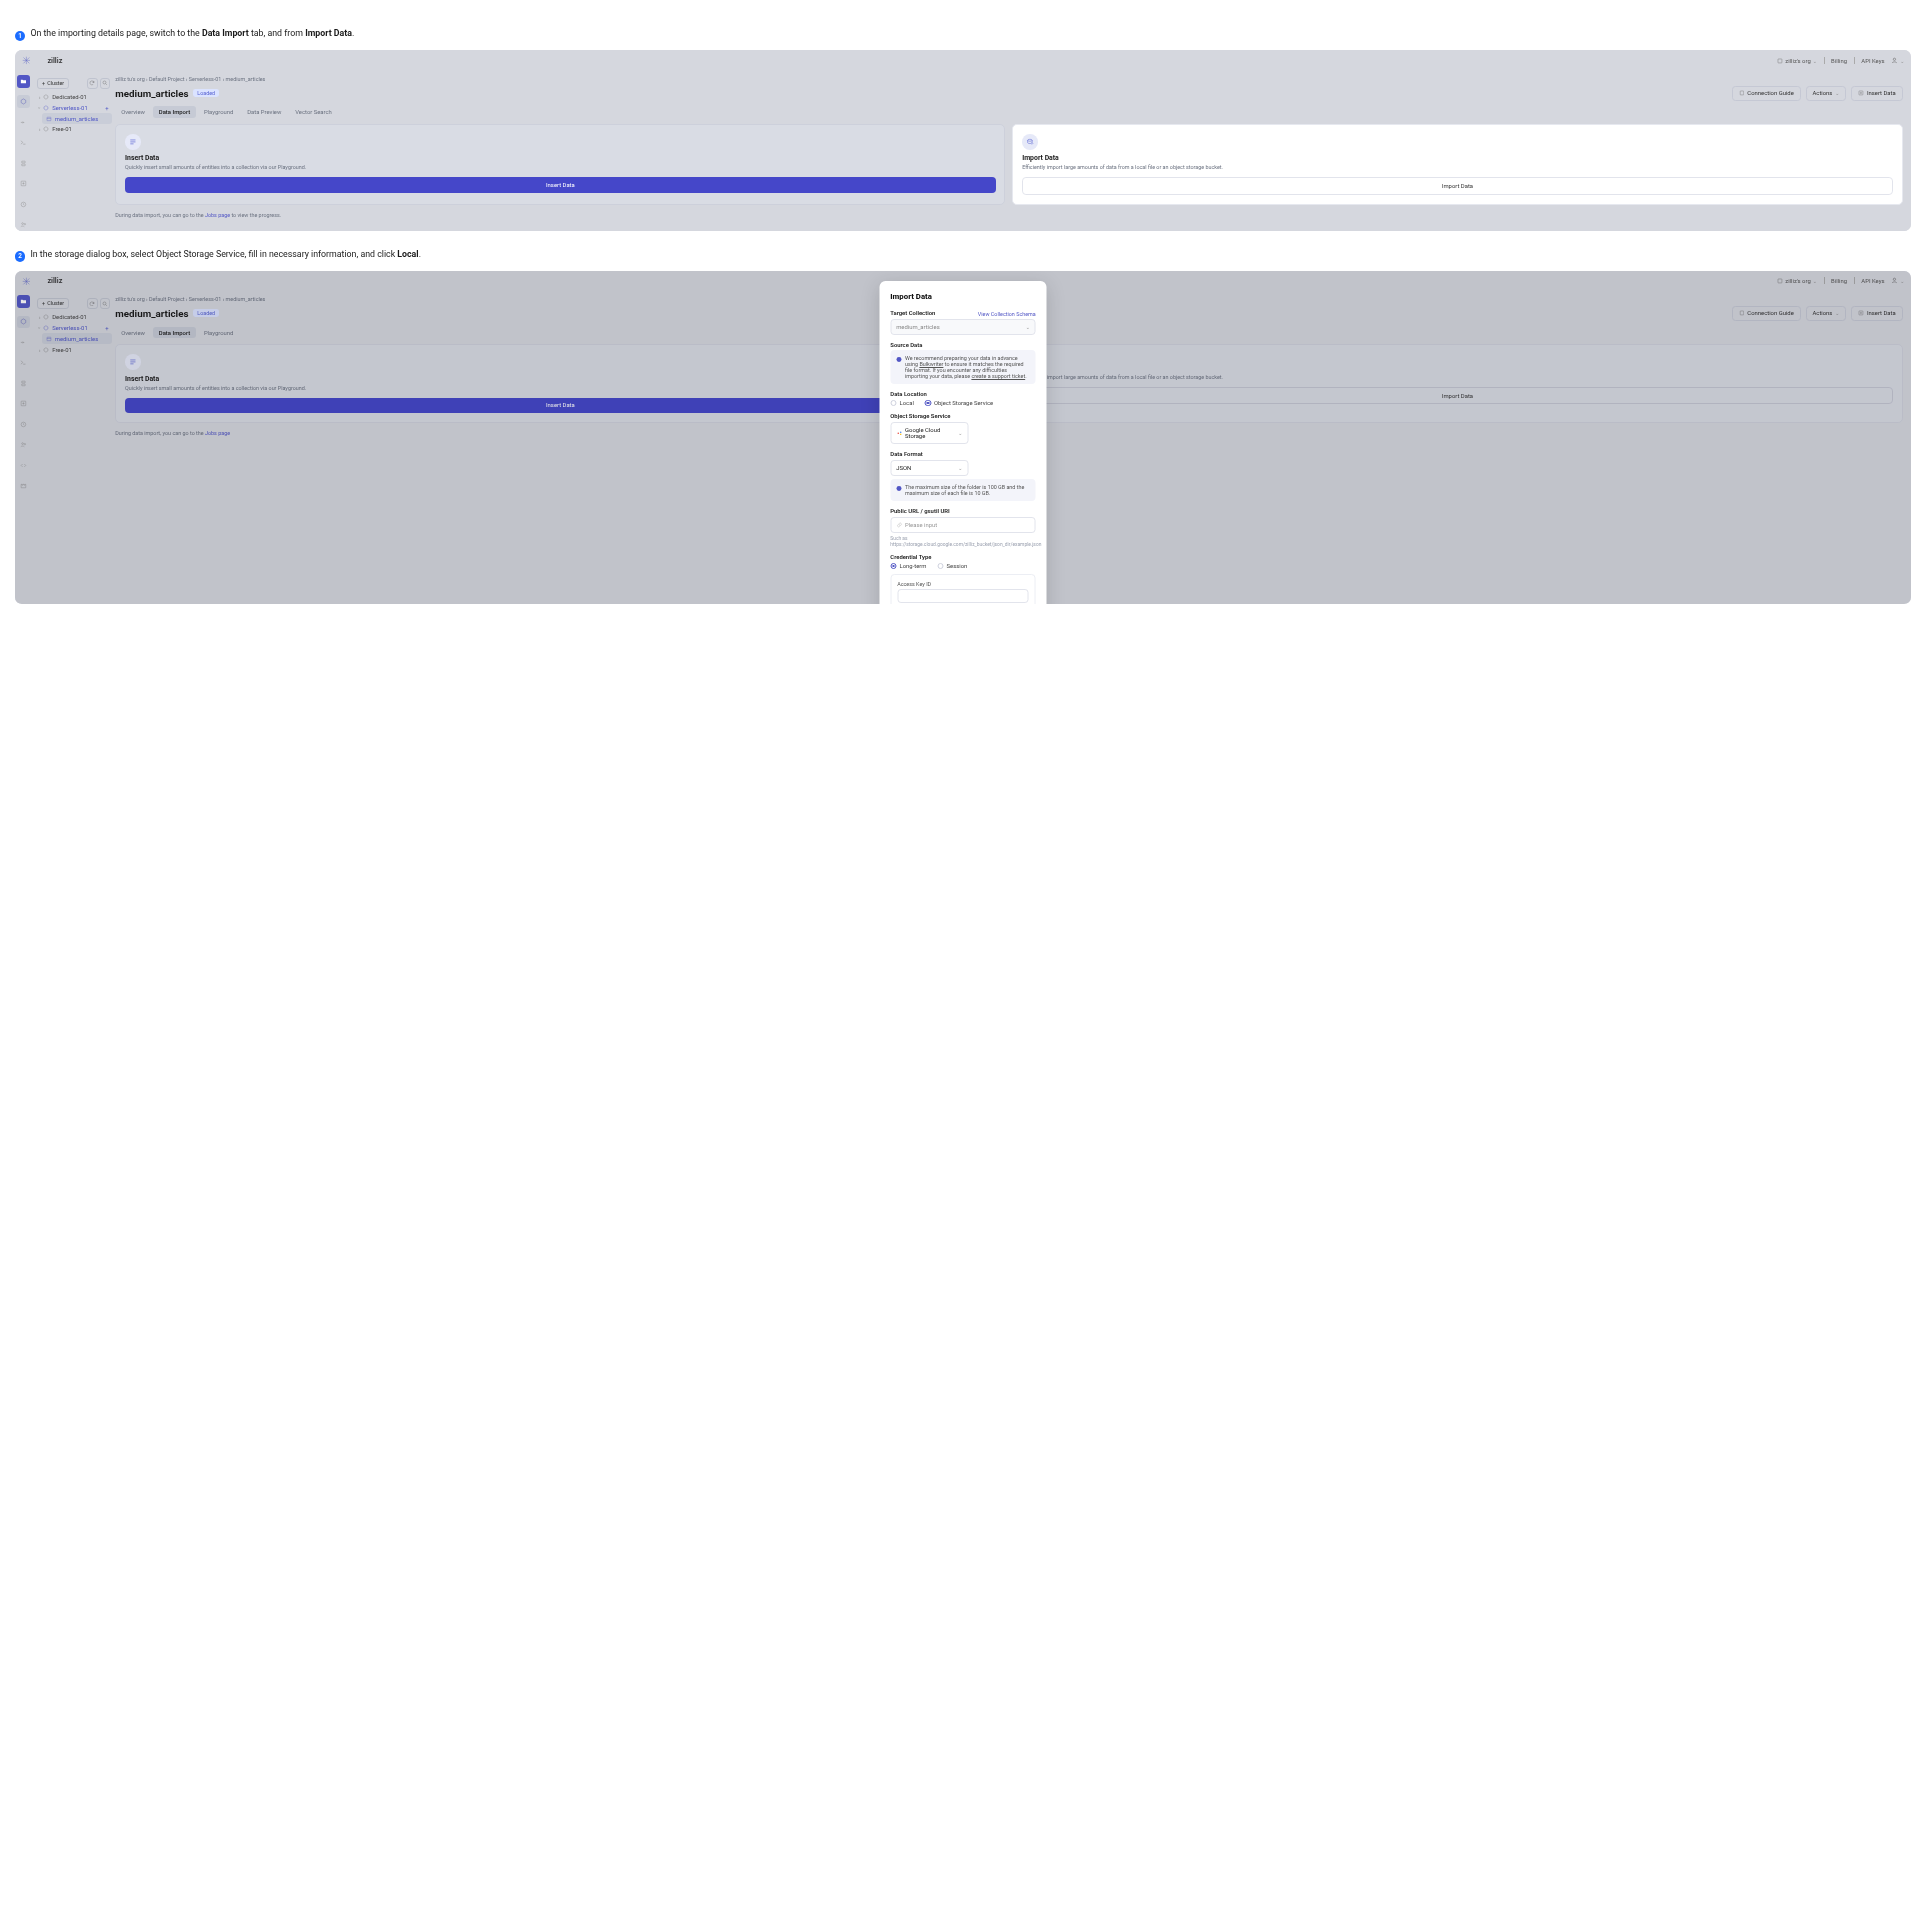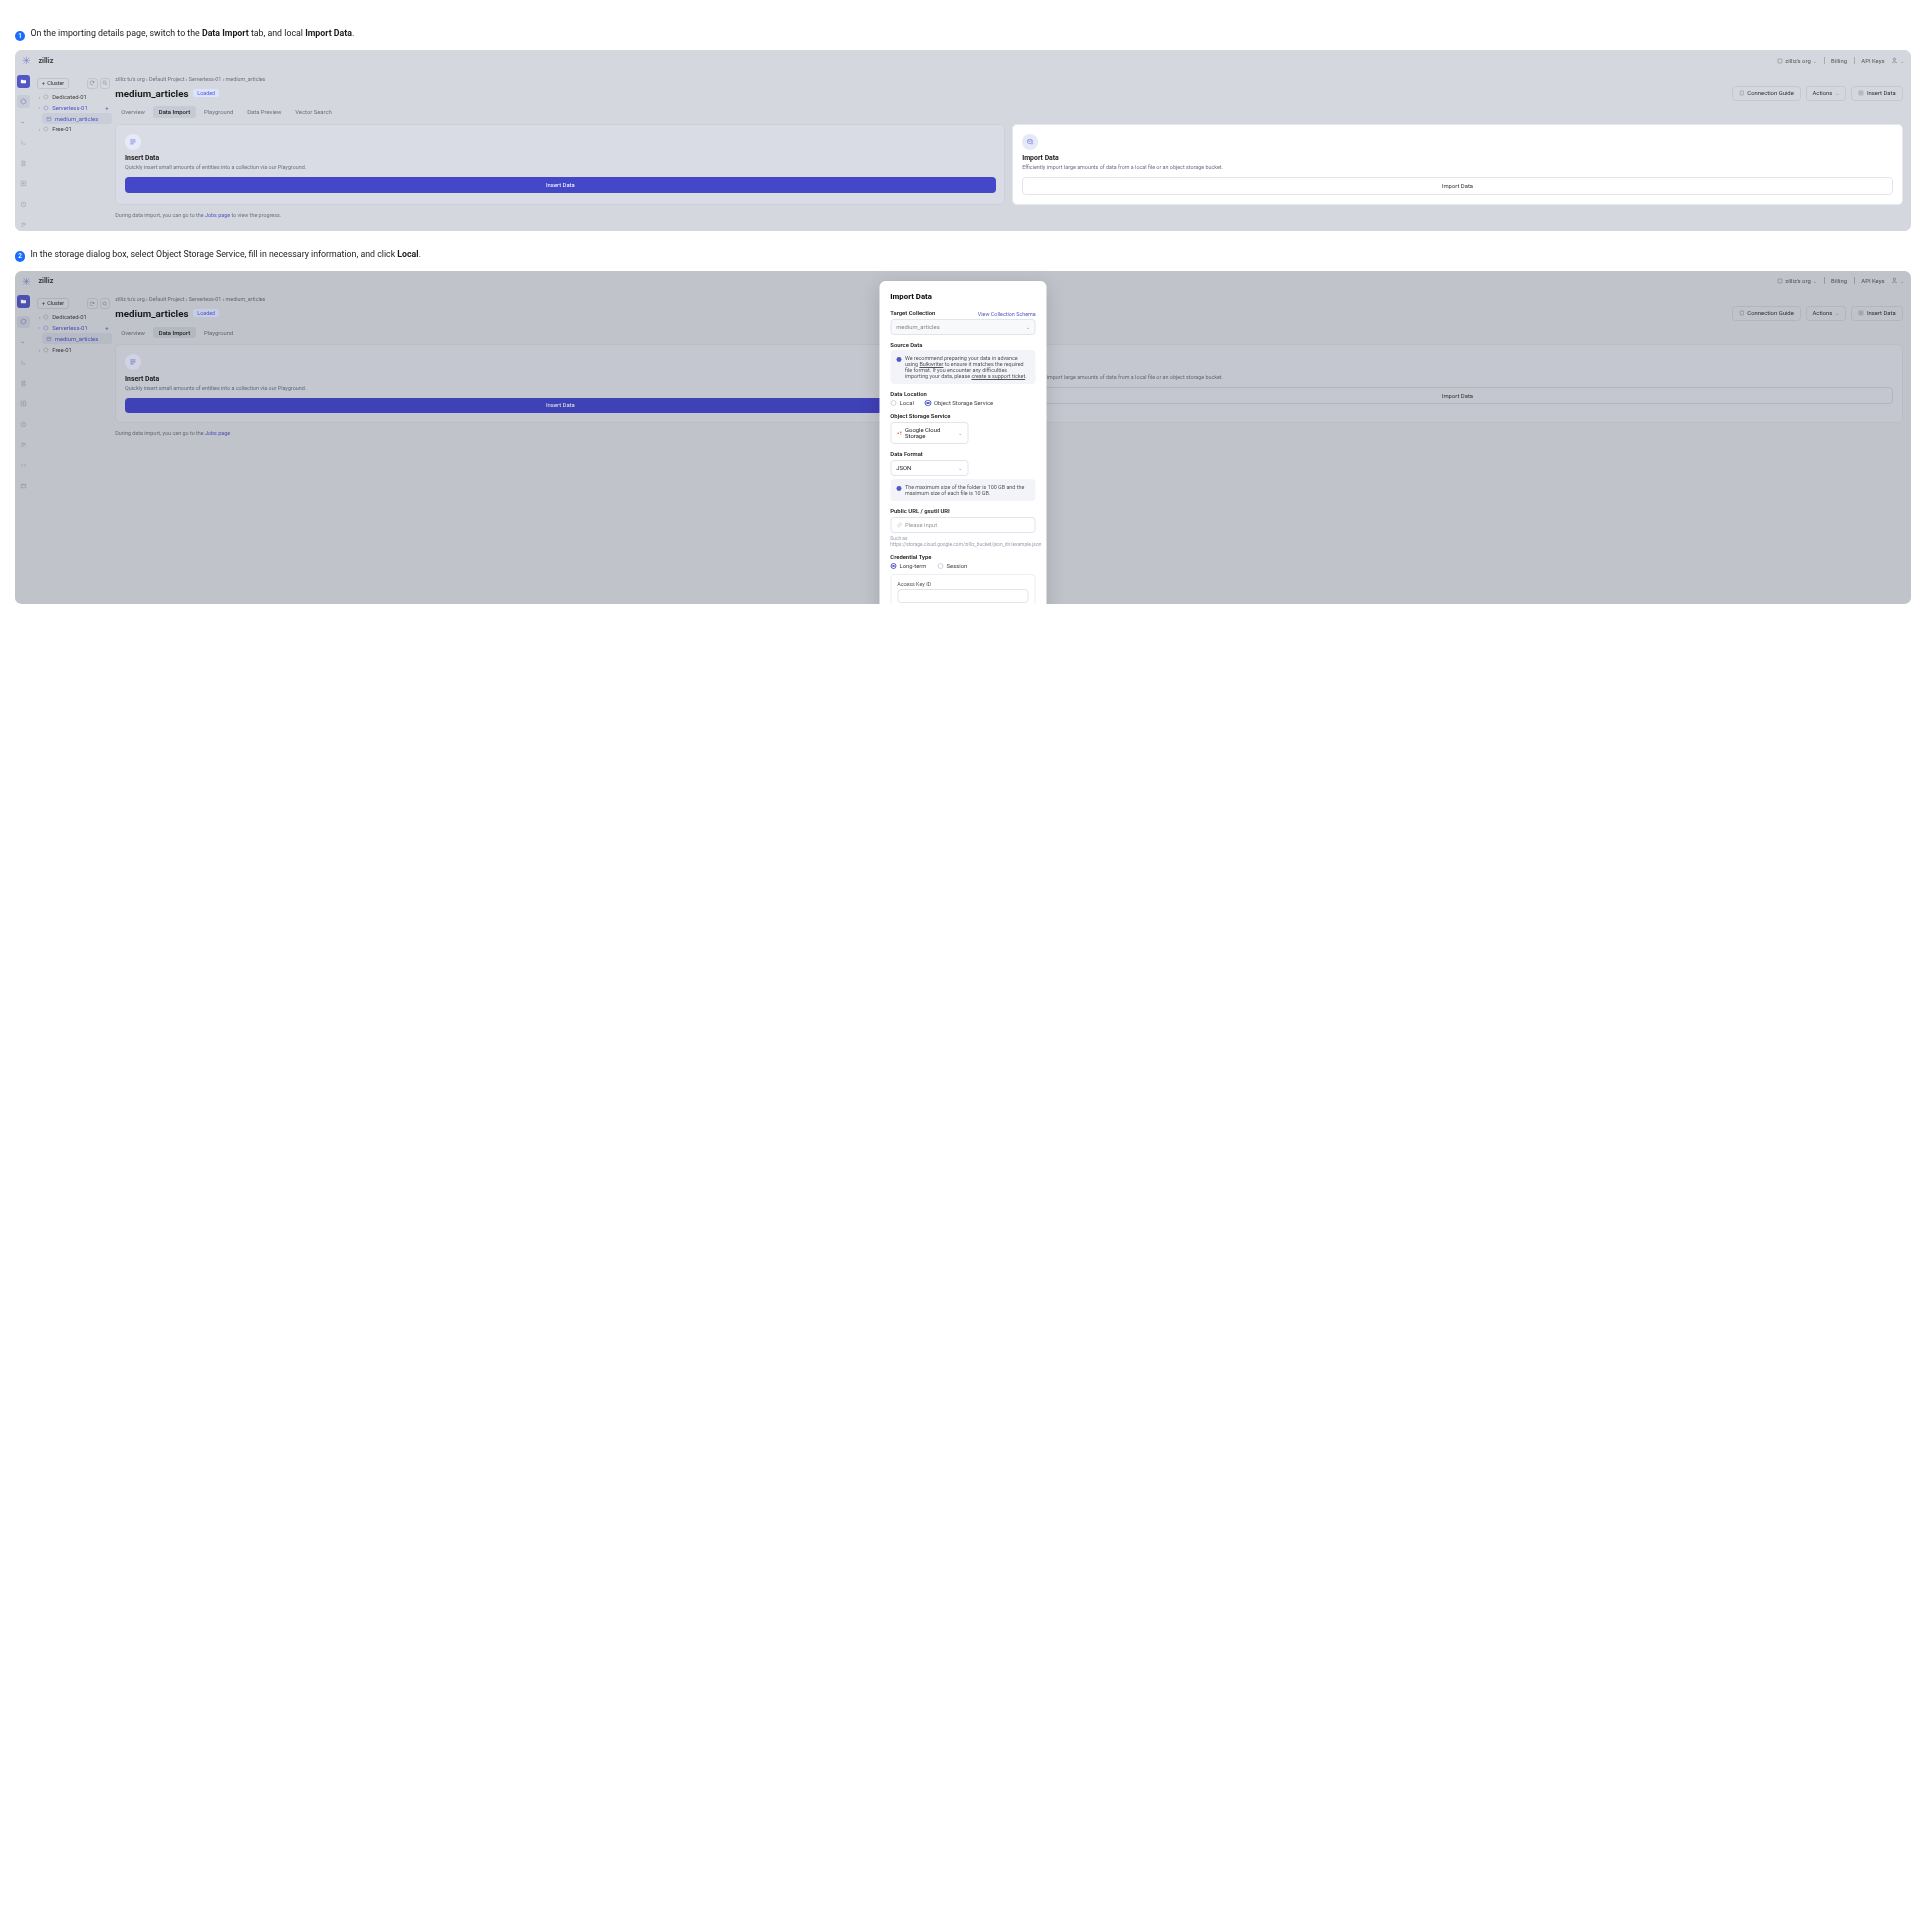--- a/index.html
+++ b/index.html
@@ -3,21 +3,21 @@
 <meta charset="utf-8">
 <style>
 * { box-sizing: border-box; margin: 0; padding: 0; }
 body { font-family: -apple-system, BlinkMacSystemFont, "Segoe UI", Roboto, Helvetica, Arial, sans-serif; background: #fff; color: #1a1a1a; padding: 19.6px 14.7px; font-size: 6.9px; }
 .step { display: flex; align-items: baseline; gap: 4.9px; margin: 7.8px 0 9.8px 0; }
 .step-badge { width: 10.8px; height: 10.8px; border-radius: 50%; background: #1b6cff; color: #fff; display: inline-flex; align-items: center; justify-content: center; font-size: 6.4px; font-weight: 600; flex-shrink: 0; position: relative; top: 1.5px; }
 .step-text { font-size: 8.8px; line-height: 1.5; }
 .step-text b { font-weight: 700; }
 .screenshot { border-radius: 6.9px; overflow: hidden; background: #d5d7de; margin-bottom: 16.7px; position: relative; }
 .app-top { height: 20.6px; display: flex; align-items: center; justify-content: space-between; padding: 0 6.9px; background: #d5d7de; }
-.brand { display: flex; align-items: center; gap: 8px; font-weight: 600; color: #111; font-size: 7.3px; opacity: 0.85; }
+.brand { display: flex; align-items: center; gap: 17px; font-weight: 600; color: #111; font-size: 7.3px; opacity: 0.85; }
 .brand-mark { width: 8.8px; height: 8.8px; }
 .top-right { display: flex; align-items: center; gap: 6.9px; font-size: 5.9px; color: #555; }
 .top-right .item { display: flex; align-items: center; gap: 2px; }
 .divider { width: 0.5px; height: 6.9px; background: #aaa; }
 .app-body { display: flex; background: #d5d7de; }
 .rail { width: 17.6px; background: #d5d7de; display: flex; flex-direction: column; align-items: center; padding-top: 3.9px; gap: 7.8px; }
 .rail .ic { width: 12.7px; height: 12.7px; display: flex; align-items: center; justify-content: center; color: #6b7280; border-radius: 2.9px; }
 .rail .ic.active { background: #c7cbd6; color: #5a5fb9; }
 .rail .ic.primary { background: #5257c5; color: #fff; }
 .side { width: 83px; padding: 3.9px 2.9px; font-size: 5.9px; color: #444; }
@@ -70,21 +70,21 @@
 .sec { margin-top: 6.9px; }
 .caret { font-size: 4.9px; color: #888; }
 .underline { text-decoration: underline; }
 </style>
 </head>
 <body>
 
 <div class="step">
   <div class="step-badge">1</div>
   <div class="step-text">
-    <span>On the importing details page, switch to the </span><b>Data Import</b><span> tab, and local </span><b>Import Data</b><span>.</span>
+    <span>On the importing details page, switch to the </span><b>Data Import</b><span> tab, and from </span><b>Import Data</b><span>.</span>
   </div>
 </div>
 
 <div class="screenshot">
   <div class="app-top">
     <div class="brand">
       <svg class="brand-mark" viewBox="0 0 24 24">
           <g stroke="#4f56c6" stroke-width="1.2" fill="none">
             <path d="M12 2 L12 22"></path>
             <path d="M2 12 L22 12"></path>

